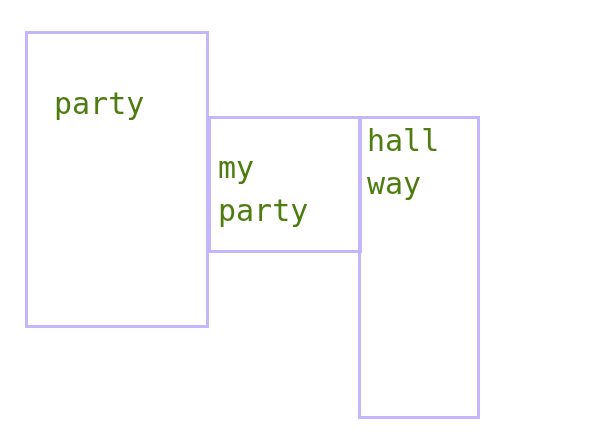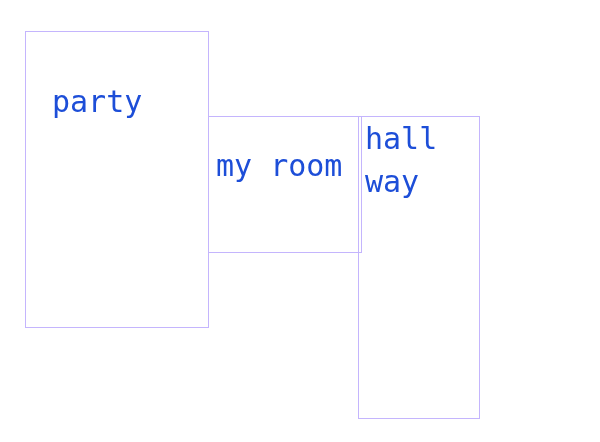--- a/index.html
+++ b/index.html
@@ -19,22 +19,22 @@
     position: relative;
     width: 600px;
     height: 442px;
     background: #ffffff;
   }
 
   .room {
     position: absolute;
     box-sizing: border-box;
     background: transparent;
-    border: 1px solid #c4b5fd;
-    color: #1d4ed8;
+    border: 3px solid #c4b5fd;
+    color: #4d7c0f;
     font-family: "DejaVu Sans Mono", "Liberation Mono", monospace;
     font-size: 30px;
     line-height: 43px;
     letter-spacing: 0px;
     white-space: normal;
     word-break: normal;
     overflow-wrap: break-word;
   }
 
   .room .room-label {
@@ -102,21 +102,21 @@
 </head>
 <body>
 
 <div id="canvas">
 
   <div class="room" id="room-party">
     <span class="room-label">party</span>
   </div>
 
   <div class="room" id="room-my-room">
-    <span class="room-label">my room</span>
+    <span class="room-label">my party</span>
   </div>
 
 
   <div class="room" id="room-hallway">
     <span class="room-label">hallway</span>
   </div>
 
 </div>
 
 </body></html>

